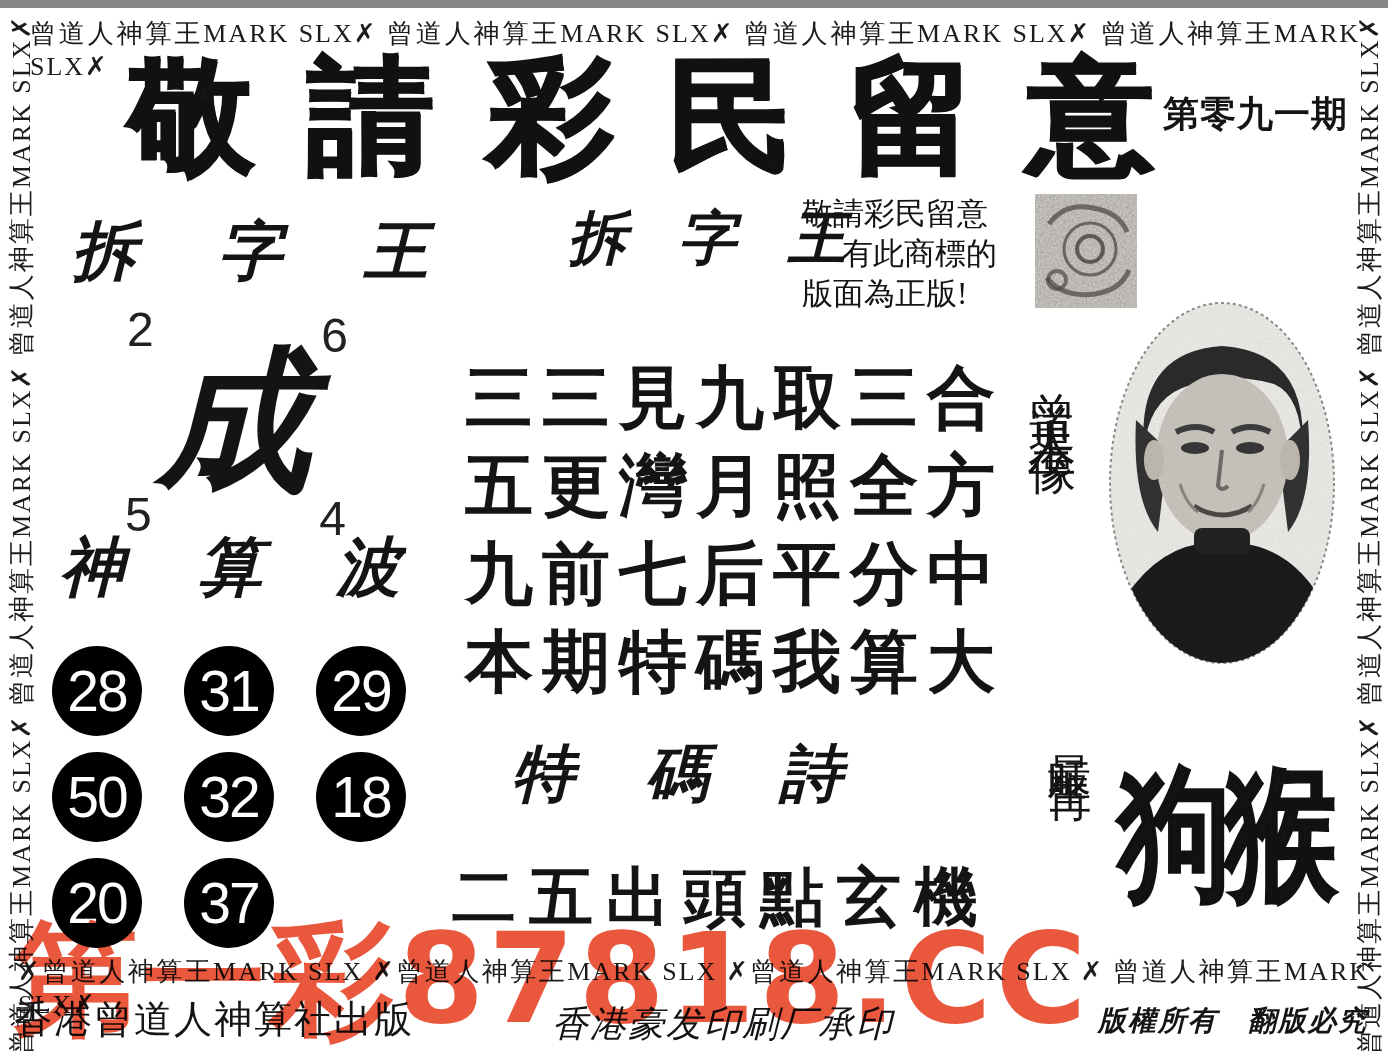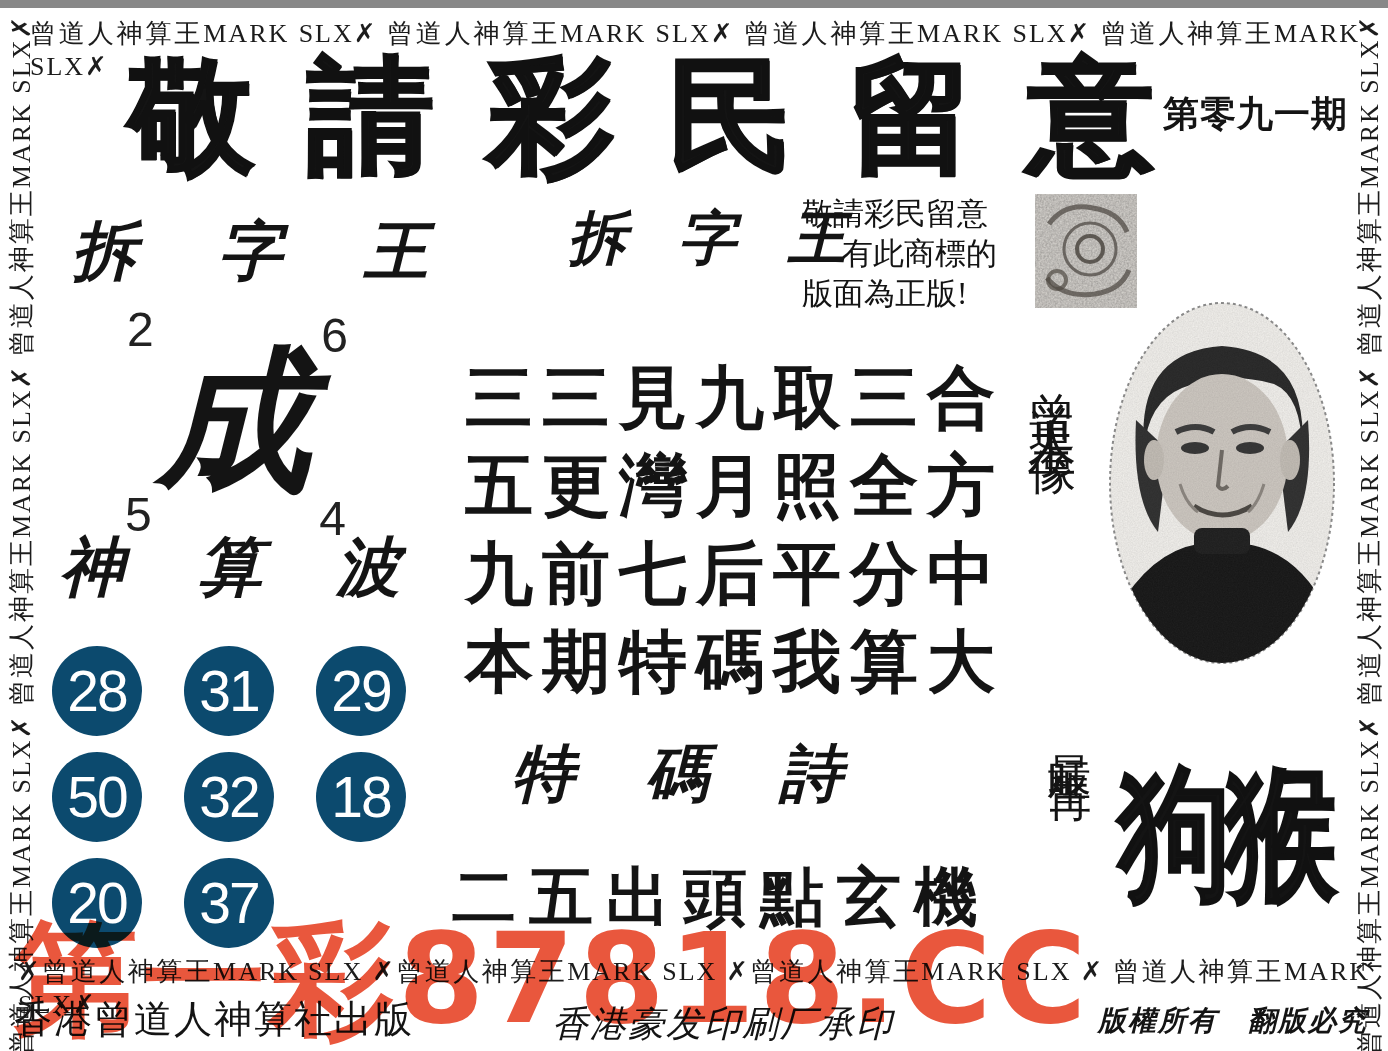--- a/index.html
+++ b/index.html
@@ -73,21 +73,21 @@
   }
   
   .ball-grid{
     left:52px;top:638px;
     display:grid;
     grid-template-columns:repeat(3,90px);
     column-gap:42px;row-gap:16px;
   }
   .ball{
     width:90px;height:90px;border-radius:50%;
-    background:#0c4a6e;color:#fff;
+    background:#000000;color:#fff;
     display:flex;align-items:center;justify-content:center;
     font-family:"Liberation Sans","DejaVu Sans",sans-serif;
     font-size:57px;font-weight:400;letter-spacing:-2px;
   }
   
   .notice{left:802px;top:186px;width:240px;font-size:31px;line-height:40px;
     font-family:"Liberation Serif","DejaVu Serif",serif;}
   .notice .l2{padding-left:40px;}
   
   .stamp{left:1035px;top:186px;width:102px;height:120px;}

